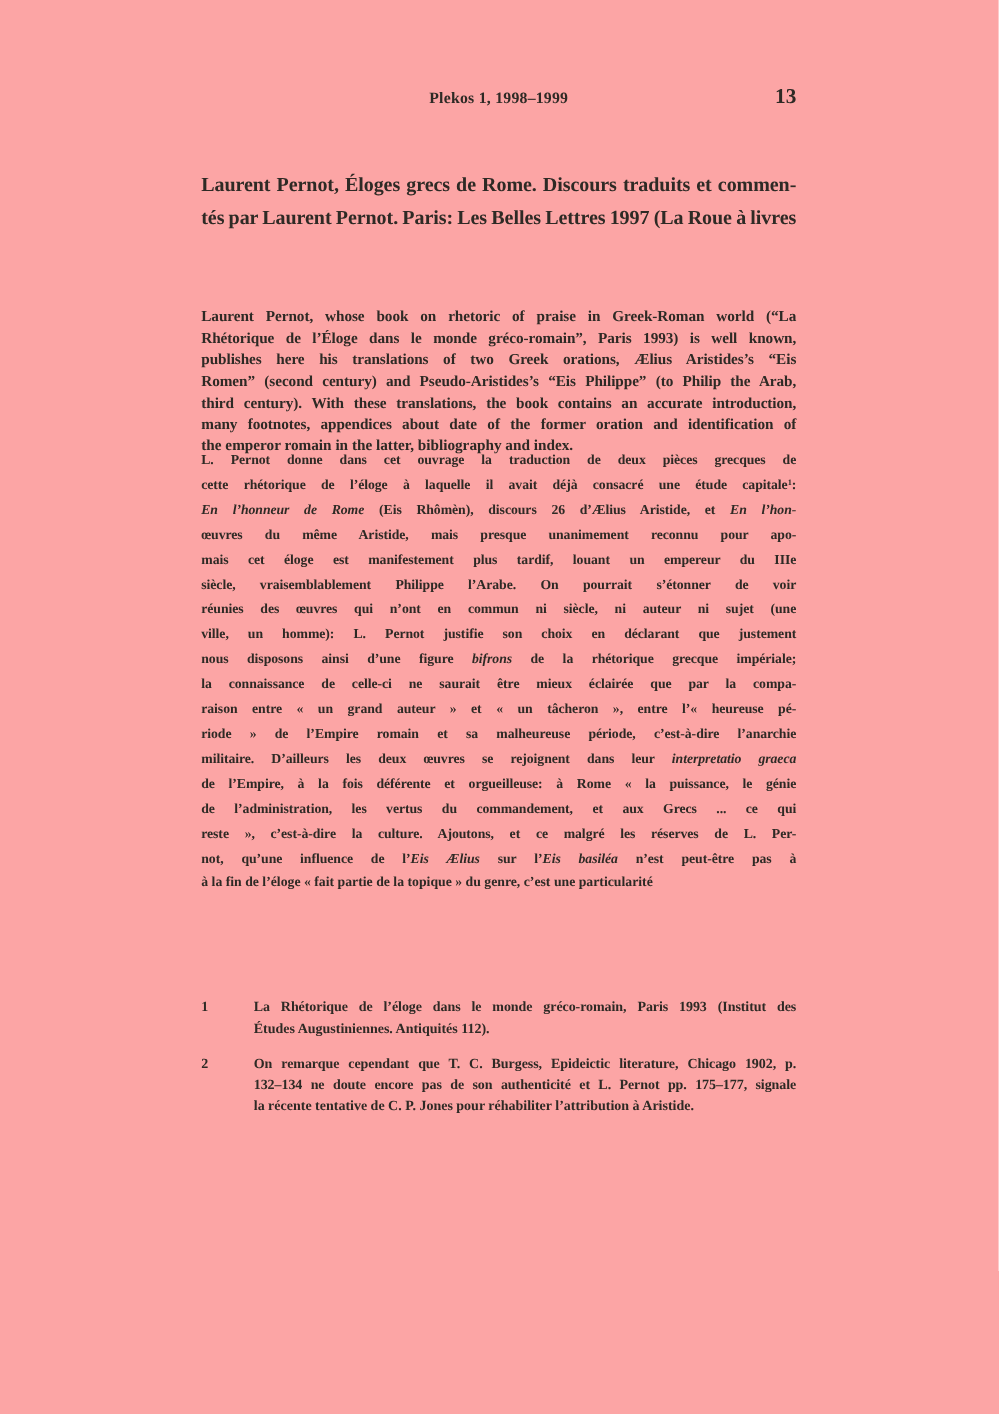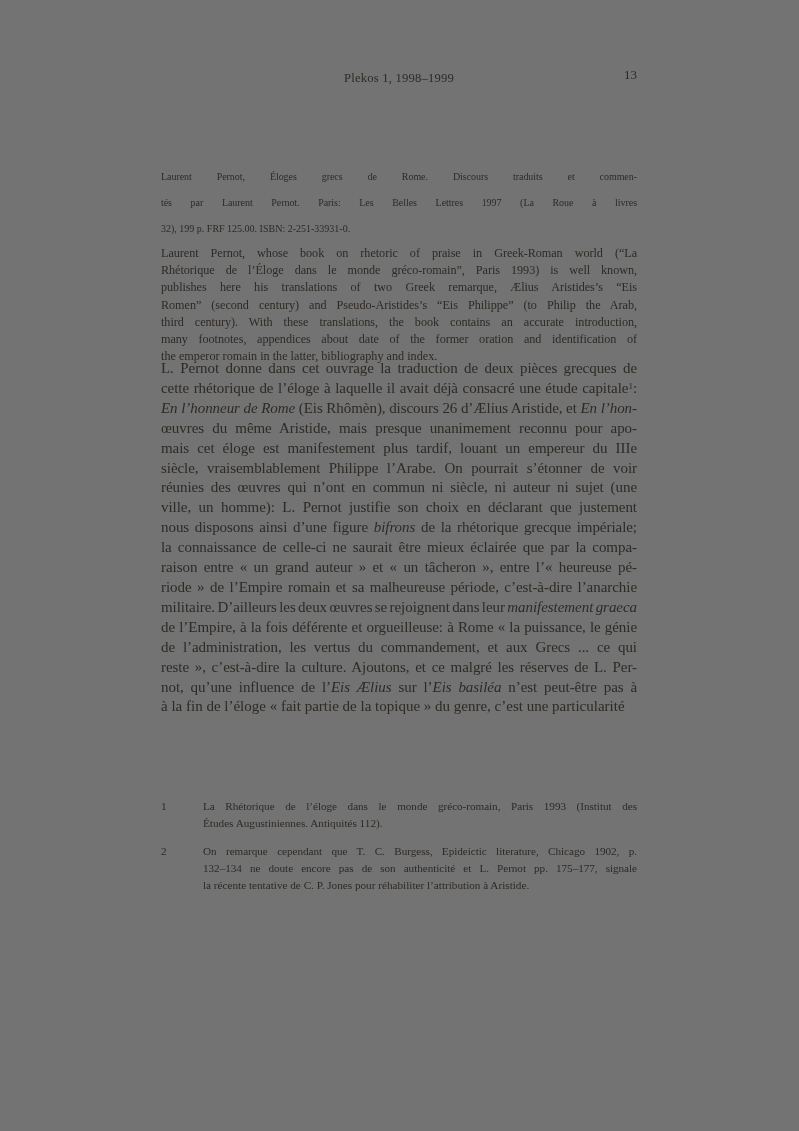--- a/index.html
+++ b/index.html
@@ -1,52 +1,53 @@
 <!DOCTYPE html>
 <html lang="fr"><head>
 <meta charset="utf-8">
 <style>
   html, body { margin: 0; padding: 0; background: #ffffff; }
   .page {
     position: relative;
     width: 799px;
     height: 1131px;
-    background: #737373;
+    background: #fca5a5;
     color: #2e2a25;
     font-family: "Liberation Serif", "DejaVu Serif", serif;
     overflow: hidden;
+    font-weight: bold;
   }
   .col { position: absolute; left: 161px; width: 476px; }
 
   
   .header { top: 71px; font-size: 12.6px; }
   .running-head { text-align: center; letter-spacing: 0.2px; }
-  .page-number { position: absolute; right: 0; top: -4px; font-size: 13px; }
+  .page-number { position: absolute; right: 0; top: -4px; font-size: 17px; }
 
   
   .line {
     text-align: justify;
     text-align-last: justify;
     word-spacing: -2.5px;
     letter-spacing: -0.05px;
   }
   .line.last { text-align-last: left; word-spacing: normal; letter-spacing: 0; }
   .it { font-style: italic; margin-top: 36px; }
   sup.fn-marker { font-size: 0.6em; line-height: 0; vertical-align: 0.45em; }
 
   
-  .title { top: 164px; font-size: 10px; line-height: 26px; }
+  .title { top: 136px; font-size: 16px; line-height: 26px; }
   .title .line { word-spacing: -3.5px; }
   .title .line.last { word-spacing: normal; }
 
   
   .abstract { top: 245px; font-size: 12.2px; line-height: 17.2px; }
 
   
-  .body-text { top: 359px; font-size: 15px; line-height: 19.9px; }
+  .body-text { top: 359px; font-size: 11px; line-height: 19.9px; }
 
   
   .footnotes { top: 798px; font-size: 11.2px; line-height: 17px; }
   .footnote { display: flex; }
   .footnote + .footnote { margin-top: 11px; }
   .fn-num { flex: none; width: 42px; }
   .fn-text { flex: 1 1 auto; min-width: 0; }
 </style>
 </head>
 <body>
@@ -54,47 +55,46 @@
 <div class="page">
 
   <div class="col header">
     <div class="running-head">Plekos 1, 1998–1999</div>
     <div class="page-number">13</div>
   </div>
 
   <section class="col title">
       <div class="line">Laurent Pernot, Éloges grecs de Rome. Discours traduits et commen-</div>
       <div class="line">tés par Laurent Pernot. Paris: Les Belles Lettres 1997 (La Roue à livres</div>
-      <div class="line last">32), 199 p. FRF 125.00. ISBN: 2-251-33931-0.</div>
     </section>
 
   <section class="col abstract">
       <div class="line">Laurent Pernot, whose book on rhetoric of praise in Greek-Roman world (“La</div>
       <div class="line">Rhétorique de l’Éloge dans le monde gréco-romain”, Paris 1993) is well known,</div>
-      <div class="line">publishes here his translations of two Greek remarque, Ælius Aristides’s “Eis</div>
+      <div class="line">publishes here his translations of two Greek orations, Ælius Aristides’s “Eis</div>
       <div class="line">Romen” (second century) and Pseudo-Aristides’s “Eis Philippe” (to Philip the Arab,</div>
       <div class="line">third century). With these translations, the book contains an accurate introduction,</div>
       <div class="line">many footnotes, appendices about date of the former oration and identification of</div>
       <div class="line last">the emperor romain in the latter, bibliography and index.</div>
     </section>
 
   <section class="col body-text">
       <div class="line">L. Pernot donne dans cet ouvrage la traduction de deux pièces grecques de</div>
       <div class="line">cette rhétorique de l’éloge à laquelle il avait déjà consacré une étude capitale<sup class="fn-marker">1</sup>:</div>
       <div class="line"><span class="it">En l’honneur de Rome</span> (Eis Rhômèn), discours 26 d’Ælius Aristide, et <span class="it">En l’hon-</span></div>
       <div class="line">œuvres du même Aristide, mais presque unanimement reconnu pour apo-</div>
       <div class="line">mais cet éloge est manifestement plus tardif, louant un empereur du IIIe</div>
       <div class="line">siècle, vraisemblablement Philippe l’Arabe. On pourrait s’étonner de voir</div>
       <div class="line">réunies des œuvres qui n’ont en commun ni siècle, ni auteur ni sujet (une</div>
       <div class="line">ville, un homme): L. Pernot justifie son choix en déclarant que justement</div>
       <div class="line">nous disposons ainsi d’une figure <span class="it">bifrons</span> de la rhétorique grecque impériale;</div>
       <div class="line">la connaissance de celle-ci ne saurait être mieux éclairée que par la compa-</div>
       <div class="line">raison entre « un grand auteur » et « un tâcheron », entre l’« heureuse pé-</div>
       <div class="line">riode » de l’Empire romain et sa malheureuse période, c’est-à-dire l’anarchie</div>
-      <div class="line">militaire. D’ailleurs les deux œuvres se rejoignent dans leur <span class="it">manifestement graeca</span></div>
+      <div class="line">militaire. D’ailleurs les deux œuvres se rejoignent dans leur <span class="it">interpretatio graeca</span></div>
       <div class="line">de l’Empire, à la fois déférente et orgueilleuse: à Rome « la puissance, le génie</div>
       <div class="line">de l’administration, les vertus du commandement, et aux Grecs ... ce qui</div>
       <div class="line">reste », c’est-à-dire la culture. Ajoutons, et ce malgré les réserves de L. Per-</div>
       <div class="line">not, qu’une influence de l’<span class="it">Eis Ælius</span> sur l’<span class="it">Eis basiléa</span> n’est peut-être pas à</div>
       <div class="line last">à la fin de l’éloge « fait partie de la topique » du genre, c’est une particularité</div>
     </section>
 
   <section class="col footnotes">
       <div class="footnote">
         <div class="fn-num">1</div>

